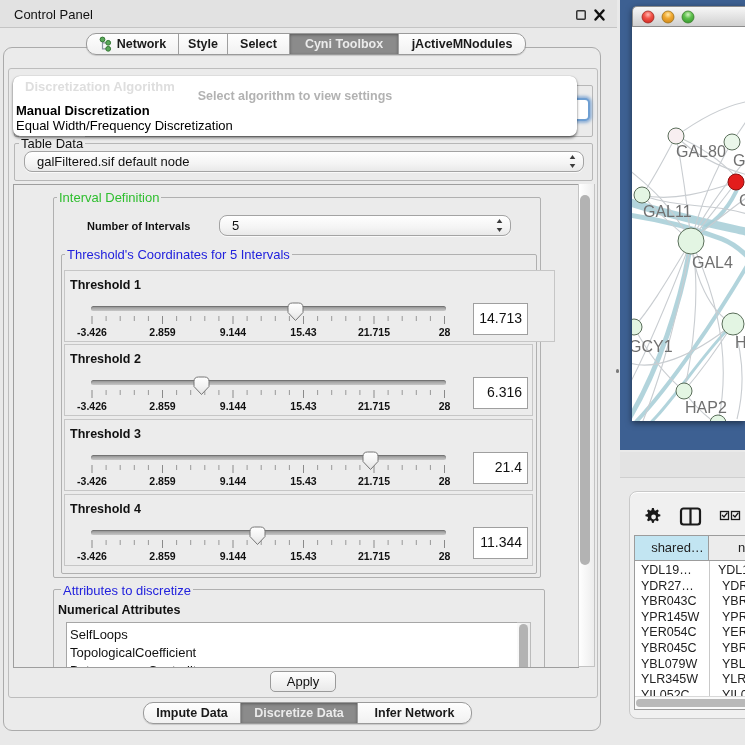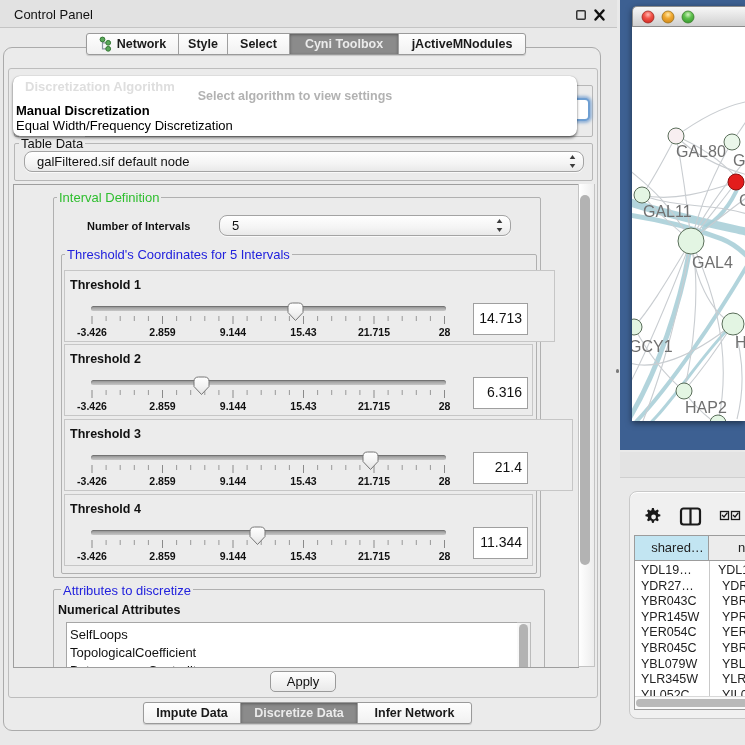--- a/index.html
+++ b/index.html
@@ -5,21 +5,21 @@
 html,body{margin:0;padding:0;}
 body{width:745px;height:745px;overflow:hidden;font-family:"Liberation Sans",sans-serif;background:#e9e9e9;position:relative;}
 .abs{position:absolute;}
 
 #titlebar{left:0;top:0;width:617px;height:27px;background:#e2e2e2;border-bottom:1px solid #c4c4c4;}
 #titlebar .t{position:absolute;left:14px;top:7px;font-size:13px;color:#111;}
 #winbtns{position:absolute;left:575px;top:7px;font-size:14px;color:#222;letter-spacing:6px;}
 
 #outer{left:3px;top:47px;width:596px;height:682px;border:1px solid #ababab;border-radius:9px;background:#ebebeb;}
 
-.tabstrip{display:flex;height:20px;border:1px solid #9a9a9a;border-radius:3px;background:linear-gradient(#fefefe,#f1f1f1);box-shadow:0 1px 1px rgba(0,0,0,.15);justify-content:space-between;}
+.tabstrip{display:flex;height:20px;border:1px solid #9a9a9a;border-radius:10px;background:linear-gradient(#fefefe,#f1f1f1);box-shadow:0 1px 1px rgba(0,0,0,.15);justify-content:space-between;}
 .tabstrip .tb{display:flex;align-items:center;justify-content:center;font-size:12.5px;font-weight:bold;color:#1a1a1a;border-right:1px solid #9f9f9f;white-space:nowrap;}
 .tabstrip .tb:last-child{border-right:none;}
 .tabstrip .sel{background:#8b8b8b;color:#ebebeb;box-shadow:inset 0 1px 3px rgba(0,0,0,.35);}
 #toptabs{left:86px;top:33px;width:438px;}
 #bottabs{left:143px;top:702px;width:327px;}
 
 .grp{position:absolute;border:1px solid #b7b7b7;border-radius:2px;}
 .grptitle{position:absolute;font-size:13px;background:#ebebeb;padding:0 2px;white-space:nowrap;}
 
 .combo{position:absolute;height:19px;border:1px solid #a3a3a3;border-radius:8px;background:linear-gradient(#ffffff,#f4f4f4 60%,#e9e9e9);box-shadow:0 1px 0 rgba(255,255,255,.7);font-size:13px;color:#111;}
@@ -124,21 +124,21 @@
     <div class="vbox">6.316</div>
     <div class="ticklabels">
         <span style="left:27px;">-3.426</span>
         <span style="left:97.5px;">2.859</span>
         <span style="left:168px;">9.144</span>
         <span style="left:238.5px;">15.43</span>
         <span style="left:309px;">21.715</span>
         <span style="left:379.5px;">28</span>
       </div>
   </div>
-  <div class="tbox" style="top:233.5px;padding-left:40px;">
+  <div class="tbox" style="top:233.5px;">
     <div class="hd">Threshold 3</div>
     <div class="track"></div>
     <svg class="abs" style="left:0;top:44px;" width="465" height="12" viewBox="0 0 465 12">
         <path d="M41.1 1V6 M55.2 1V6 M69.3 1V6 M83.4 1V6 M111.6 1V6 M125.7 1V6 M139.8 1V6 M153.9 1V6 M182.1 1V6 M196.2 1V6 M210.3 1V6 M224.4 1V6 M252.6 1V6 M266.7 1V6 M280.8 1V6 M294.9 1V6 M323.1 1V6 M337.2 1V6 M351.3 1V6 M365.4 1V6" stroke="#999" stroke-width="1"></path>
         <path d="M27 1V9 M97.5 1V9 M168 1V9 M238.5 1V9 M309 1V9 M379.5 1V9" stroke="#8a8a8a" stroke-width="1"></path>
       </svg>
     <svg class="abs" style="left:297.0px;top:31px;" width="17" height="20" viewBox="0 0 17 20">
         <defs>
           <linearGradient id="kn3" x1="0" y1="0" x2="0" y2="1">
             <stop offset="0" stop-color="#ffffff"></stop>

